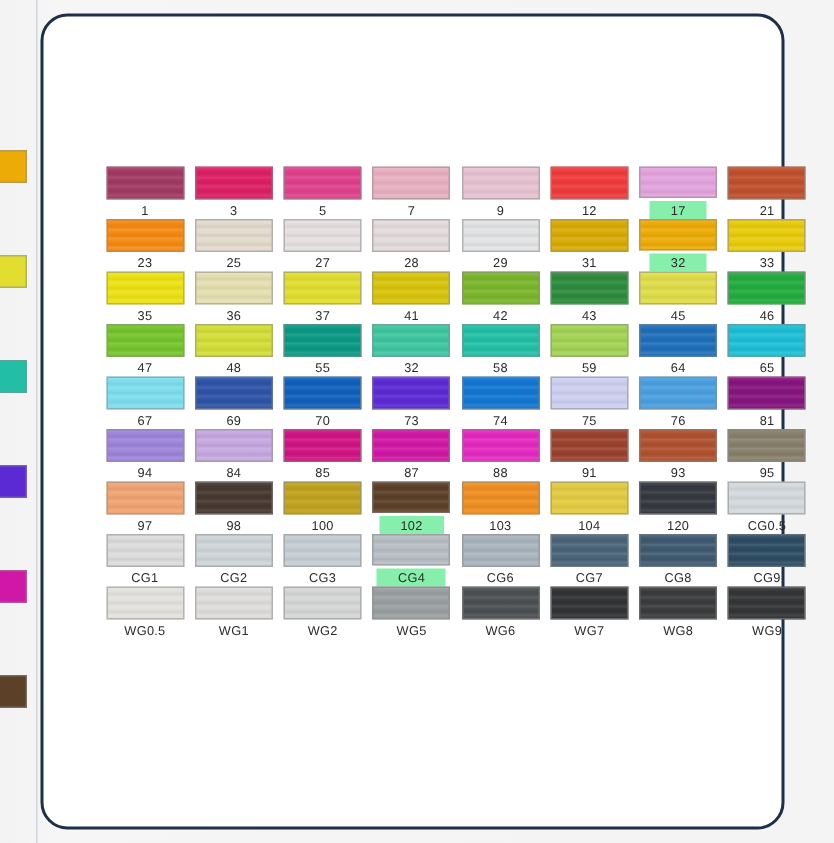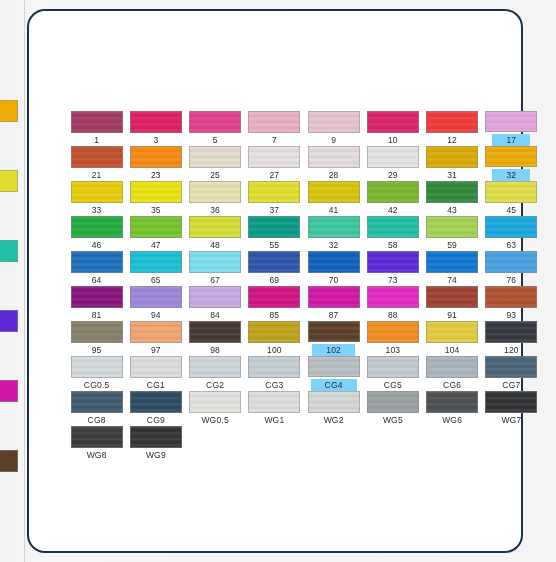--- a/index.html
+++ b/index.html
@@ -92,21 +92,21 @@
 
   .swatch-label {
     margin-top: 2px;
     font-size: 8.5px;
     color: #2b2b2b;
     line-height: 10px;
     letter-spacing: 0.2px;
     white-space: nowrap;
   }
   .swatch-label.highlight {
-    background: #7dd3fc;
+    background: #86efac;
     padding: 1px 14px 1px 14px;
   }
 
   
   #left-fragment-col {
     position: absolute;
     left: 0px;
     top: 100px;
     width: 22px;
     height: 380px;
@@ -145,24 +145,20 @@
         </div>
         <div class="swatch-cell">
           <div class="swatch-chip" style="background: rgb(232, 177, 194);"></div>
           <div class="swatch-label">7</div>
         </div>
         <div class="swatch-cell">
           <div class="swatch-chip" style="background: rgb(231, 195, 210);"></div>
           <div class="swatch-label">9</div>
         </div>
         <div class="swatch-cell">
-          <div class="swatch-chip" style="background: rgb(216, 36, 108);"></div>
-          <div class="swatch-label">10</div>
-        </div>
-        <div class="swatch-cell">
           <div class="swatch-chip" style="background: rgb(239, 59, 60);"></div>
           <div class="swatch-label">12</div>
         </div>
         <div class="swatch-cell">
           <div class="swatch-chip" style="background: rgb(227, 164, 221);"></div>
           <div class="swatch-label highlight">17</div>
         </div>
         <div class="swatch-cell">
           <div class="swatch-chip" style="background: rgb(192, 80, 45);"></div>
           <div class="swatch-label">21</div>
@@ -249,24 +245,20 @@
         </div>
         <div class="swatch-cell">
           <div class="swatch-chip" style="background: rgb(34, 191, 166);"></div>
           <div class="swatch-label">58</div>
         </div>
         <div class="swatch-cell">
           <div class="swatch-chip" style="background: rgb(163, 211, 84);"></div>
           <div class="swatch-label">59</div>
         </div>
         <div class="swatch-cell">
-          <div class="swatch-chip" style="background: rgb(26, 168, 222);"></div>
-          <div class="swatch-label">63</div>
-        </div>
-        <div class="swatch-cell">
           <div class="swatch-chip" style="background: rgb(31, 111, 186);"></div>
           <div class="swatch-label">64</div>
         </div>
         <div class="swatch-cell">
           <div class="swatch-chip" style="background: rgb(28, 191, 214);"></div>
           <div class="swatch-label">65</div>
         </div>
         <div class="swatch-cell">
           <div class="swatch-chip" style="background: rgb(126, 222, 238);"></div>
           <div class="swatch-label">67</div>
@@ -281,20 +273,24 @@
         </div>
         <div class="swatch-cell">
           <div class="swatch-chip" style="background: rgb(91, 42, 212);"></div>
           <div class="swatch-label">73</div>
         </div>
         <div class="swatch-cell">
           <div class="swatch-chip" style="background: rgb(18, 119, 209);"></div>
           <div class="swatch-label">74</div>
         </div>
         <div class="swatch-cell">
+          <div class="swatch-chip" style="background: rgb(205, 208, 239);"></div>
+          <div class="swatch-label">75</div>
+        </div>
+        <div class="swatch-cell">
           <div class="swatch-chip" style="background: rgb(74, 160, 224);"></div>
           <div class="swatch-label">76</div>
         </div>
         <div class="swatch-cell">
           <div class="swatch-chip" style="background: rgb(135, 20, 127);"></div>
           <div class="swatch-label">81</div>
         </div>
         <div class="swatch-cell">
           <div class="swatch-chip" style="background: rgb(157, 133, 218);"></div>
           <div class="swatch-label">94</div>
@@ -369,24 +365,20 @@
         </div>
         <div class="swatch-cell">
           <div class="swatch-chip" style="background: rgb(197, 206, 212);"></div>
           <div class="swatch-label">CG3</div>
         </div>
         <div class="swatch-cell">
           <div class="swatch-chip" style="background: rgb(183, 190, 196);"></div>
           <div class="swatch-label highlight">CG4</div>
         </div>
         <div class="swatch-cell">
-          <div class="swatch-chip" style="background: rgb(194, 202, 209);"></div>
-          <div class="swatch-label">CG5</div>
-        </div>
-        <div class="swatch-cell">
           <div class="swatch-chip" style="background: rgb(169, 180, 189);"></div>
           <div class="swatch-label">CG6</div>
         </div>
         <div class="swatch-cell">
           <div class="swatch-chip" style="background: rgb(75, 100, 121);"></div>
           <div class="swatch-label">CG7</div>
         </div>
         <div class="swatch-cell">
           <div class="swatch-chip" style="background: rgb(63, 90, 112);"></div>
           <div class="swatch-label">CG8</div>

